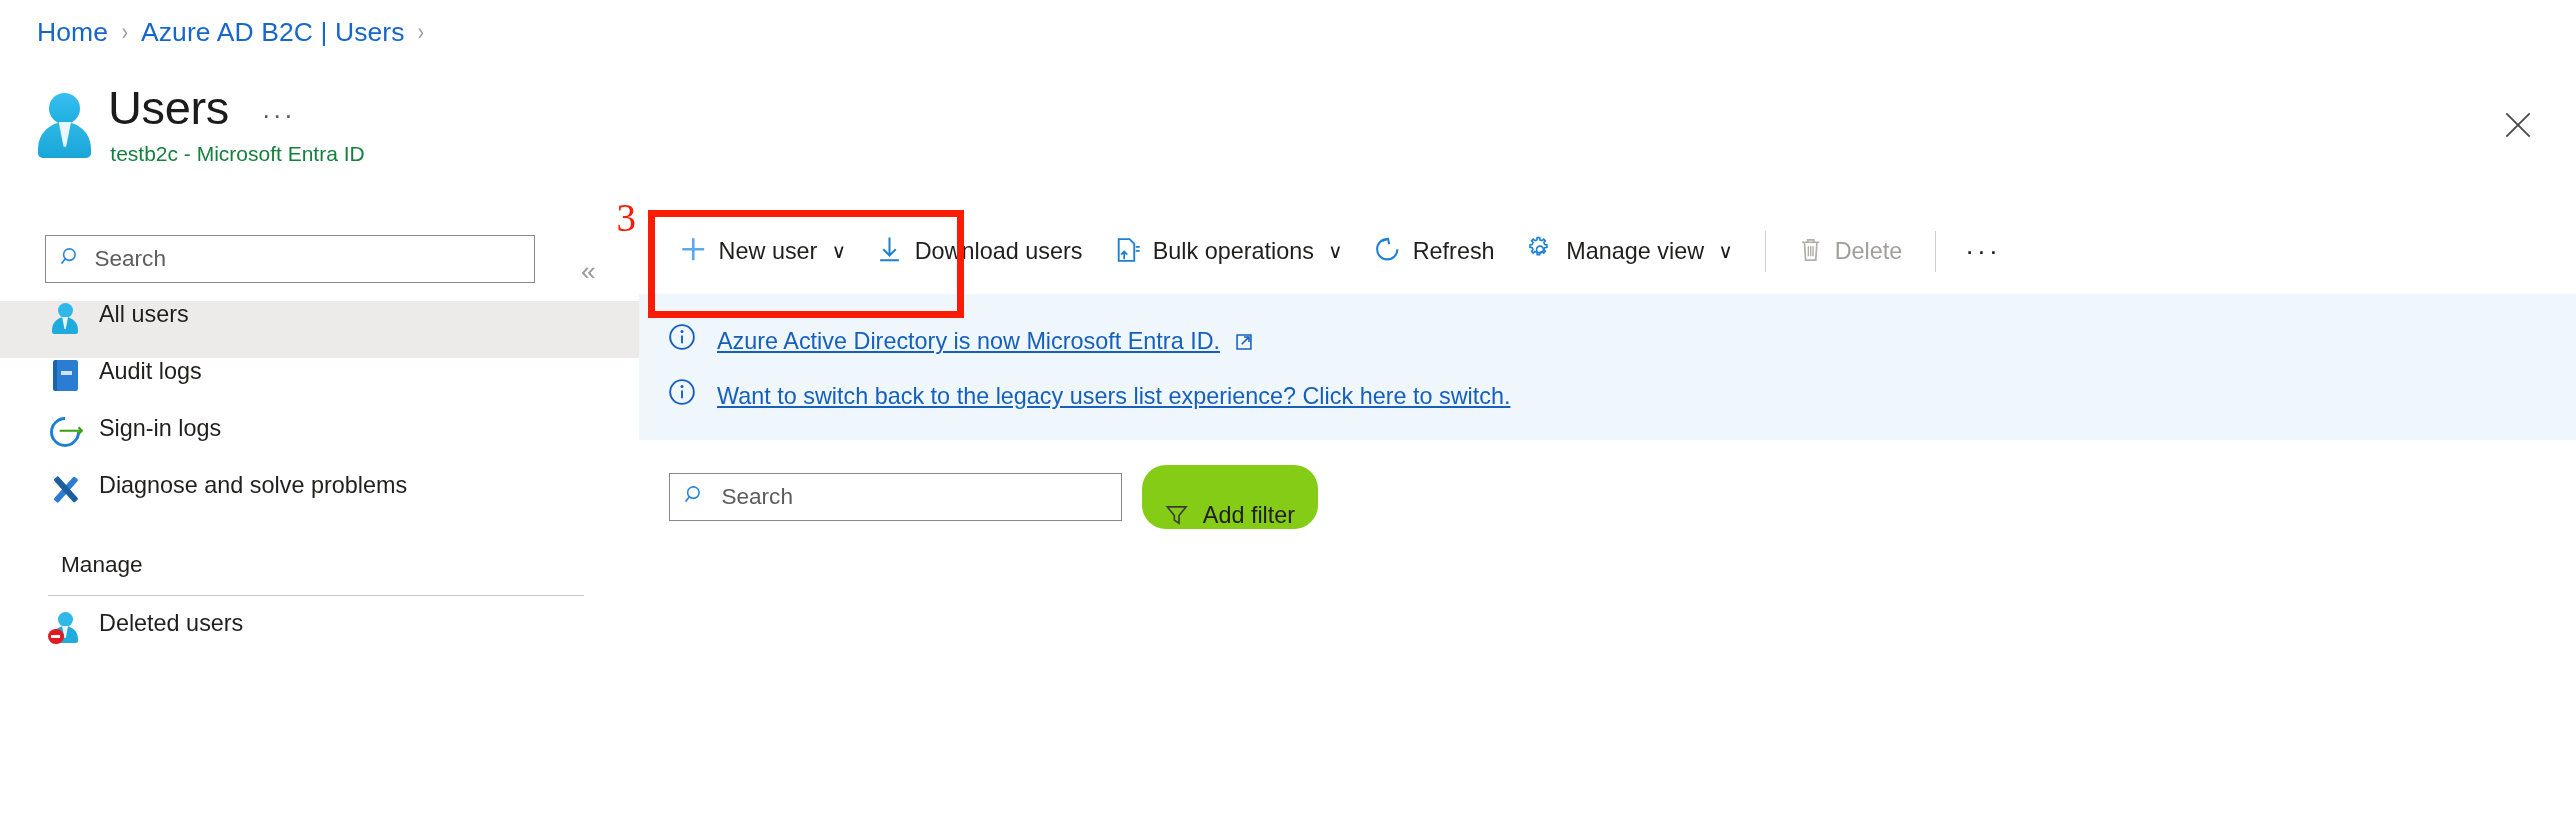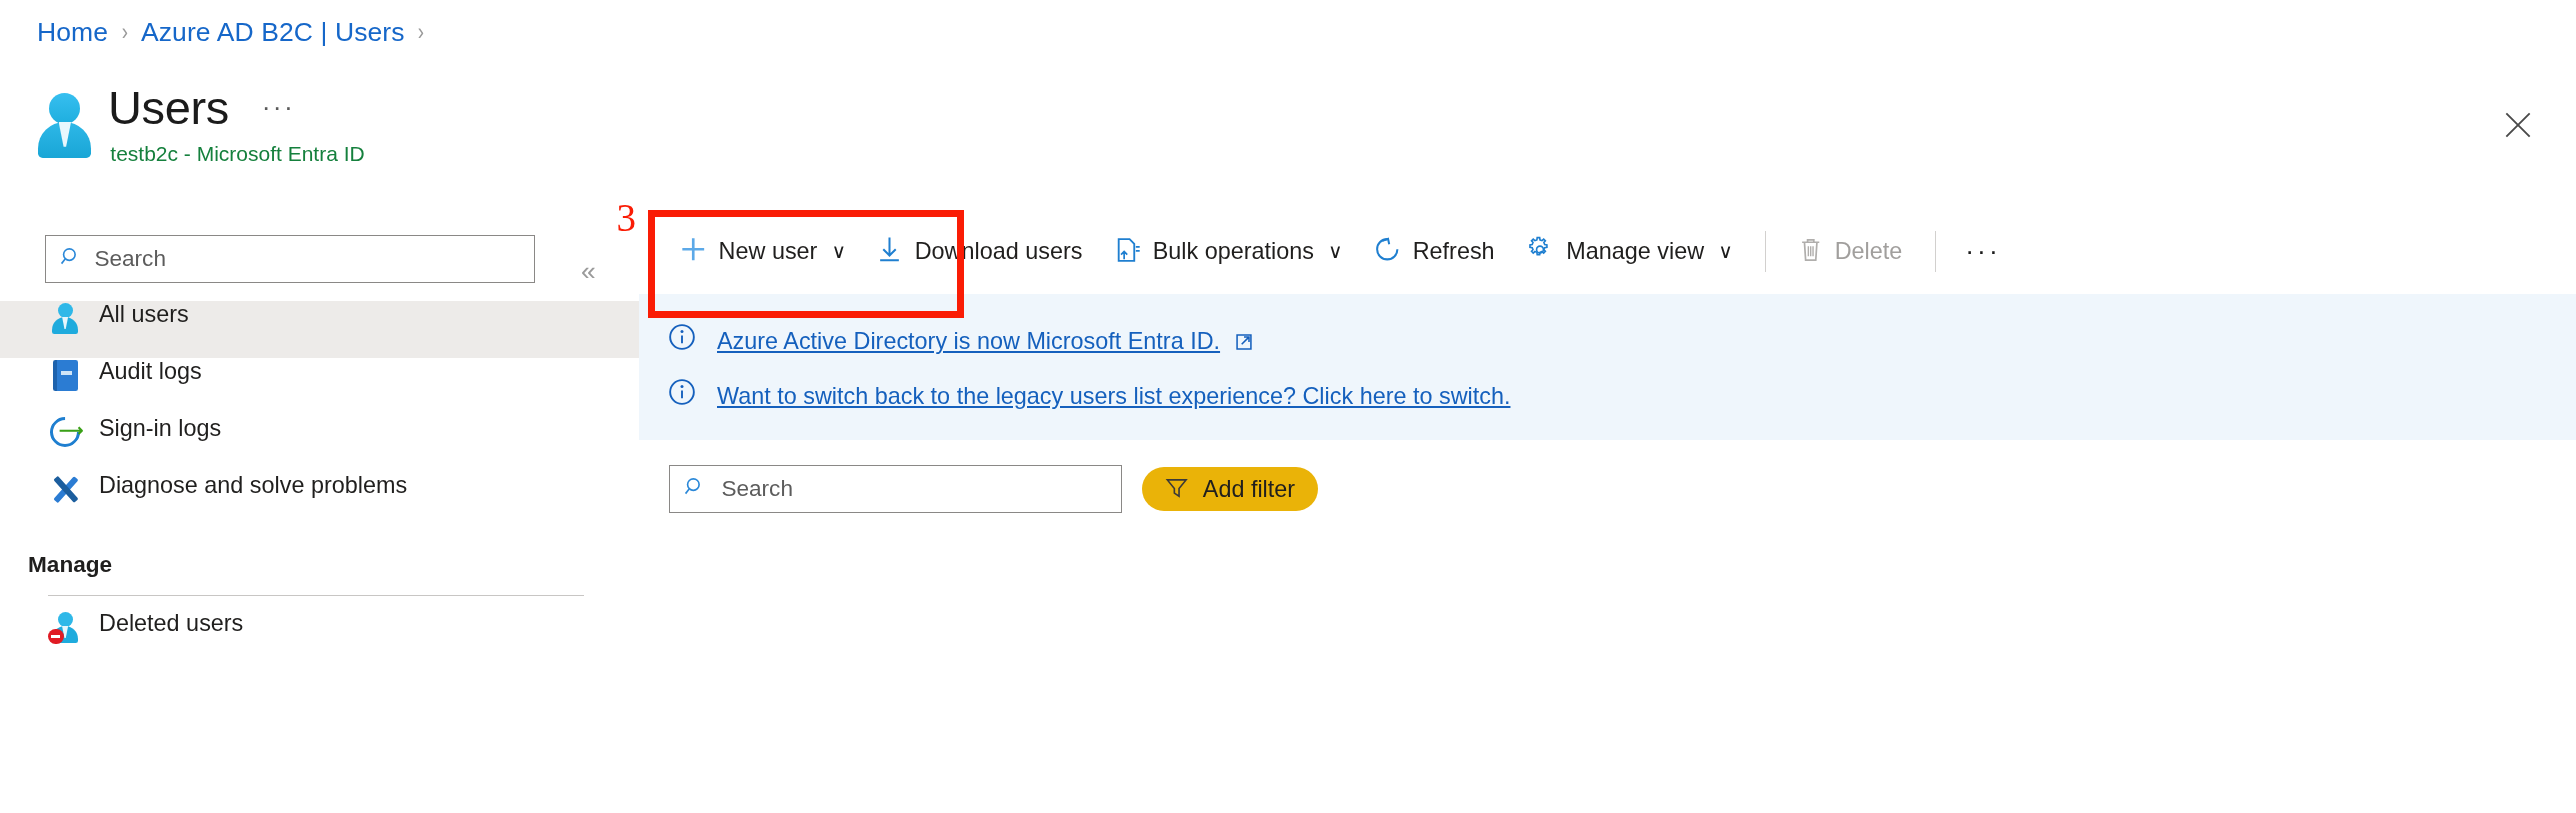--- a/index.html
+++ b/index.html
@@ -51,21 +51,21 @@
     border-radius: 26.5px 26.5px 4.7px 4.7px;
     background: linear-gradient(180deg,#2eb8e8 0%,#19a6d6 100%);
   }
   .title-avatar .collar {
     position: absolute; left: 22.6px; top: 30px;
     width: 12.5px; height: 25px;
     background: #e8f7fd;
     clip-path: polygon(0 0, 100% 0, 60% 100%, 40% 100%);
   }
   .title-text-wrap { display: flex; flex-direction: column; }
-  .title-line { display: flex; align-items: flex-start; }
+  .title-line { display: flex; align-items: flex-end; }
   .page-title {
     font-size: 47px; font-weight: 400; color: #1b1b1b;
     line-height: 1.0; letter-spacing: -0.4px;
   }
   .title-ellipsis {
     margin-left: 33px; margin-top: 7.8px;
     color: #5a5a5a; font-size: 26.5px; letter-spacing: 2.3px;
     cursor: pointer; user-select: none;
   }
   .page-subtitle {
@@ -176,22 +176,22 @@
 
   .ic-tools { position: relative; width: 31px; height: 31px; }
   .ic-tools .t1, .ic-tools .t2 {
     position: absolute; left: 13.3px; top: 0;
     width: 5.5px; height: 31px; border-radius: 1.6px;
   }
   .ic-tools .t1 { background: #2b7cd3; transform: rotate(42deg); }
   .ic-tools .t2 { background: #1c5e9e; transform: rotate(-42deg); }
 
   .nav-group-title {
-    font-size: 22.6px; font-weight: 700; color: #201f1e;
-    padding-left: 28px; margin-top: 23.4px;
+    font-size: 22.6px; font-weight: 400; color: #201f1e;
+    padding-left: 61px; margin-top: 23.4px;
   }
   .nav-divider {
     height: 0.8px; background: #c8c6c4;
     margin: 17px 55px 0 48px;
   }
 
   
   .content {
     position: absolute;
     left: 639px; top: 208px;
@@ -259,24 +259,24 @@
     padding: 25px 0 17px 30px;
   }
   .tbl-search {
     width: 453px; height: 48px;
     border: 0.8px solid #8a8886; background: #fff;
     display: flex; align-items: center; cursor: text;
   }
   .tbl-search .mag { margin-left: 14px; margin-right: 14px; flex: none; }
   .tbl-search .ph { font-size: 22.6px; color: #5c5c5c; }
   .add-filter {
-    display: flex; align-items: center;
-    height: 44px; padding: 0 23.4px;
+    display: flex; align-items: flex-end;
+    height: 64px; padding: 0 23.4px;
     margin-left: 20px;
-    background: #eab308; border-radius: 24px;
+    background: #84cc16; border-radius: 24px;
     cursor: pointer;
   }
   .add-filter .fl { margin-right: 14px; flex: none; }
   .add-filter .lbl { font-size: 23.4px; color: #201f1e; }
 
   
   .table-head {
     display: flex; align-items: center;
     height: 64px;
     padding-left: 30px;

